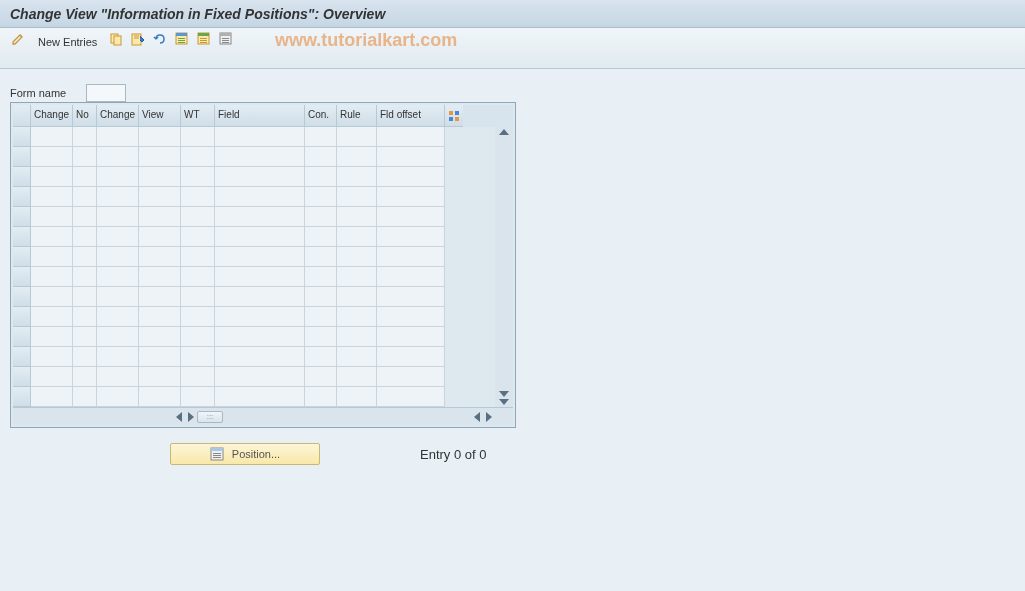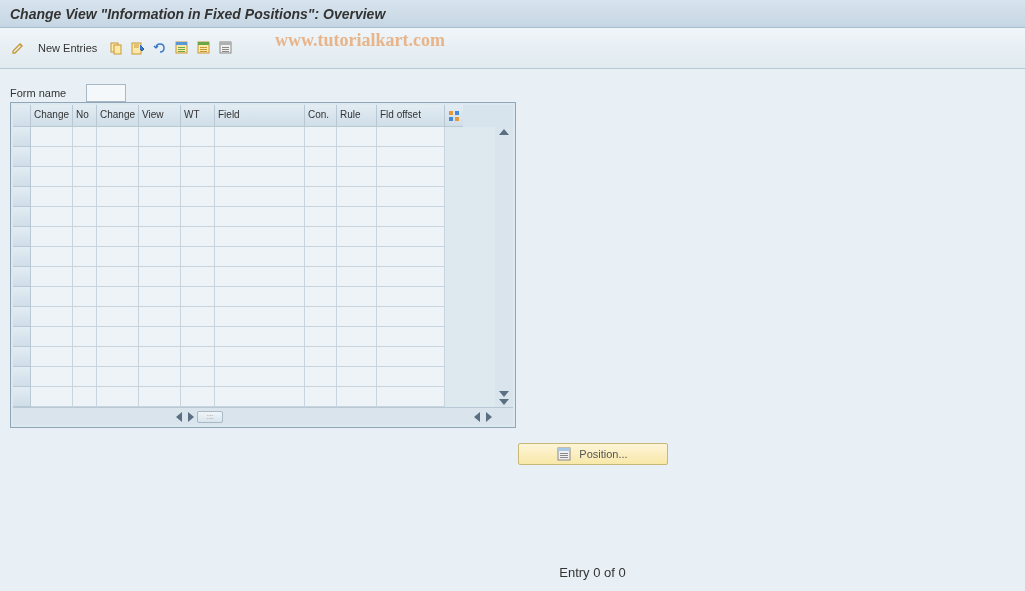--- a/index.html
+++ b/index.html
@@ -29,21 +29,21 @@
       font-size: 14px;
       color: #333;
     }
     
     .toolbar {
       background: linear-gradient(to bottom, #f0f5f9 0%, #e0eaef 100%);
       padding: 20px 10px;
       border-bottom: 1px solid #b8c8d4;
       height: 30px;
       display: flex;
-      align-items: center;
+      align-items: flex-end;
       gap: 4px;
       position: relative;
     }
     
     .toolbar-icon {
       width: 18px;
       height: 18px;
       display: inline-flex;
       align-items: center;
       justify-content: center;
@@ -57,21 +57,21 @@
       cursor: pointer;
     }
     
     .watermark {
       position: absolute;
       left: 275px;
       top: 2px;
       font-size: 18px;
       font-weight: bold;
       color: rgba(230, 130, 50, 0.55);
-      font-family: Liberation Serif, serif;
+      font-family: Liberation Sans, sans-serif;
     }
     
     .content-area {
       padding: 15px 10px;
       background: #e8f0f5;
     }
     
     .form-row {
       display: flex;
       align-items: center;
@@ -245,21 +245,20 @@
     .scroll-h-spacer {
       flex: 1;
     }
     
     .footer-row {
       display: flex;
       align-items: center;
       margin-top: 15px;
       gap: 100px;
       padding-left: 160px;
-      flex-direction: column;
     }
     
     .position-button {
       width: 150px;
       height: 22px;
       background: linear-gradient(to bottom, #fef5d8 0%, #f8e8a8 100%);
       border: 1px solid #c8b878;
       border-radius: 2px;
       font-size: 11px;
       color: #555;

